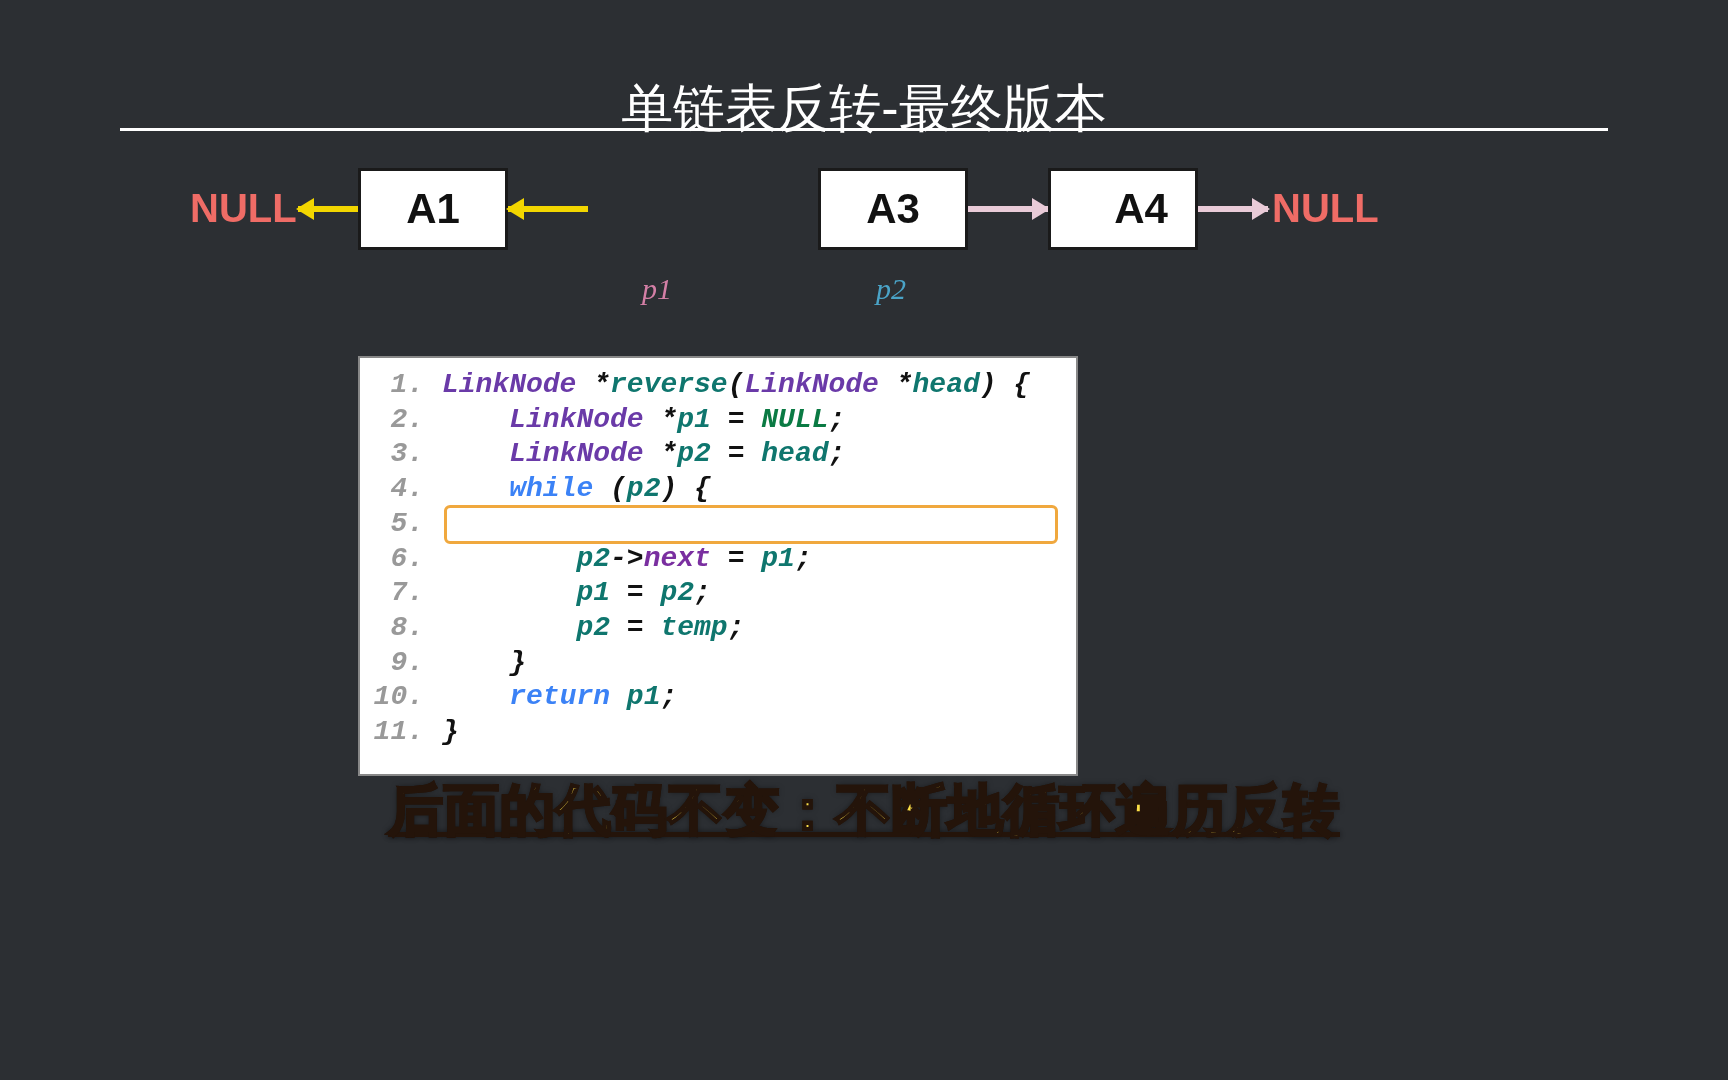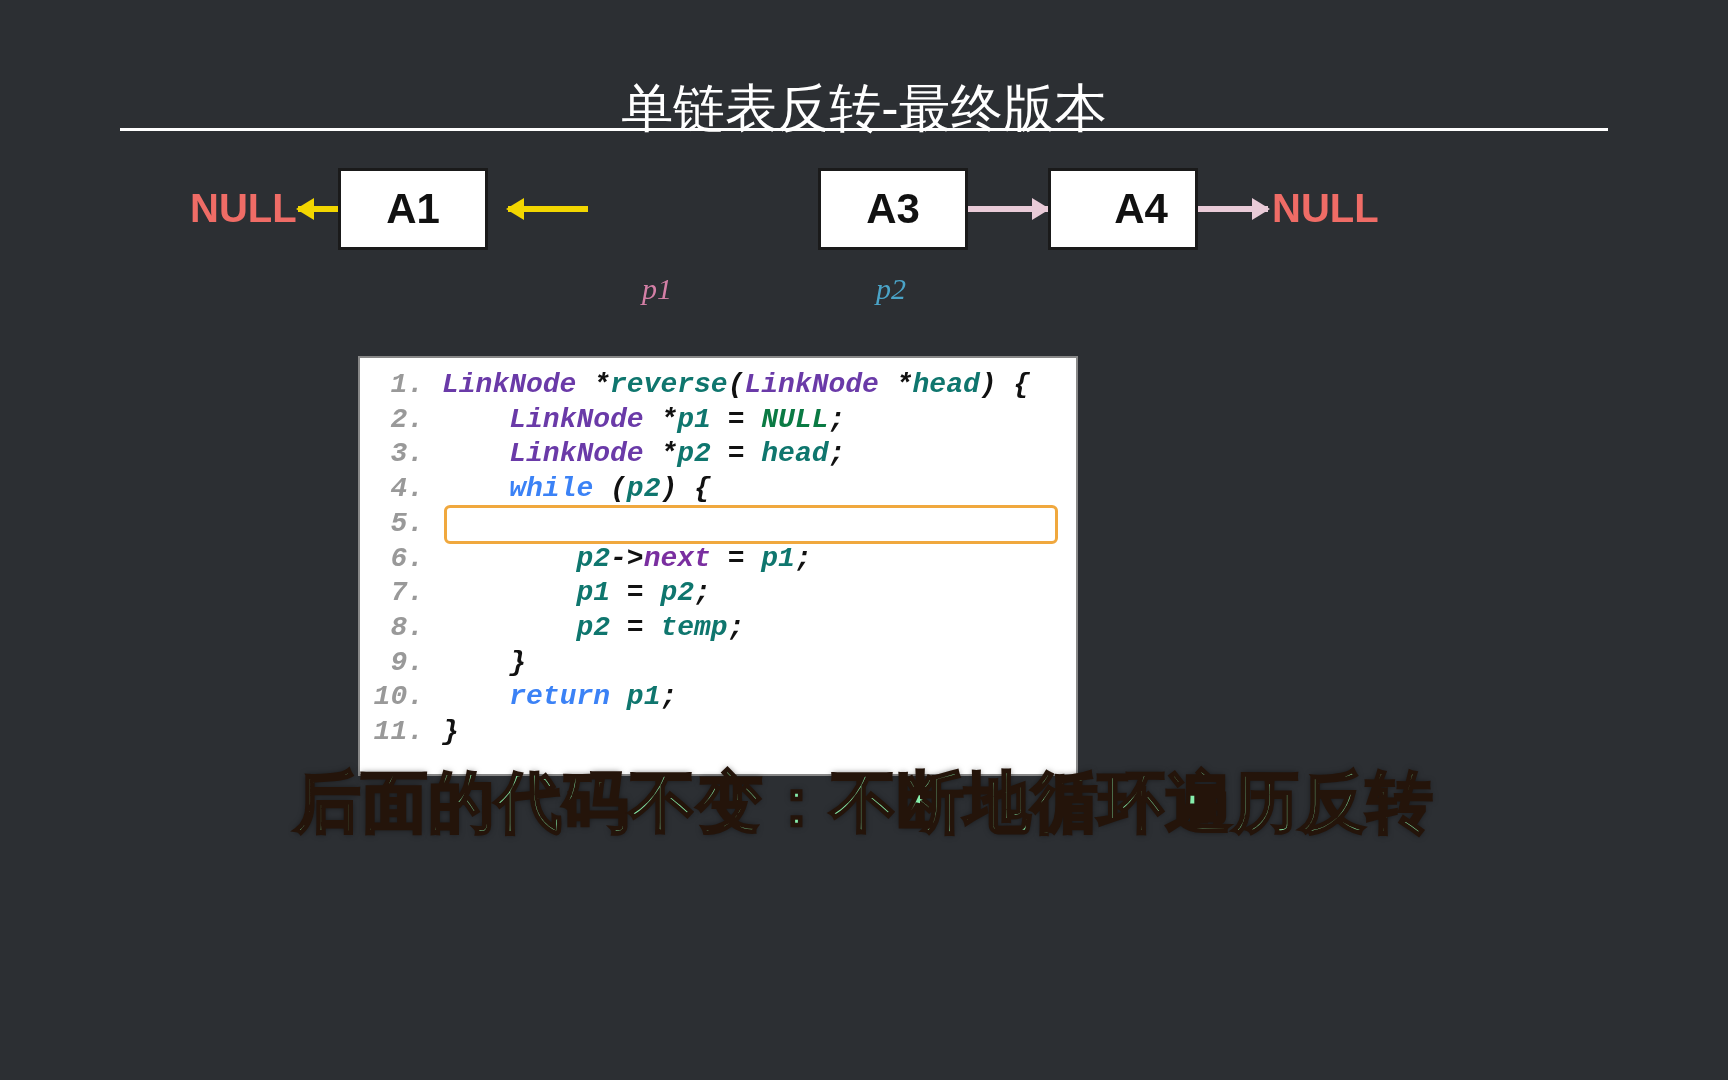--- a/index.html
+++ b/index.html
@@ -134,45 +134,46 @@
   .tk-null { color: #0a7a43; }
   .tk-mem { color: #7a2fa0; }
   .tk-punc { color: #111; }
   .tk-op { color: #111; }
   .tk-star { color: #111; }
   .caption {
     position: absolute;
     bottom: 232px;
     left: 50%;
     transform: translateX(-50%);
-    font-size: 66px;
+    font-size: 55px;
     font-weight: 900;
     white-space: nowrap;
-    color: #86efac;
+    color: #fde047;
     -webkit-text-stroke: 2.5px #24140a;
     text-shadow: 0 0 6px rgba(0,0,0,0.6);
     letter-spacing: 1px;
     font-family: "Microsoft YaHei", sans-serif;
+    text-decoration: underline;
   }
 </style>
 </head>
 <body>
 
 <div class="title">单链表反转-最终版本</div>
 <div class="hr"></div>
 
 <div class="diagram">
   <div class="null-label" style="left:190px;">NULL</div>
 
   <div class="arrow left" style="left:298px; width:60px;">
     <div class="shaft" style="background:#f2d600;" style-noop="#f2d600"></div>
     <div class="head" style="border-right-color:#f2d600;"></div>
   </div>
 
-  <div class="node" style="left:338px;">A1</div>
+  <div class="node" style="left:358px;">A1</div>
 
   <div class="arrow left" style="left:508px; width:80px;">
     <div class="shaft" style="background:#f2d600;"></div>
     <div class="head" style="border-right-color:#f2d600;"></div>
   </div>
 
 
   <div class="node" style="left:818px;">A3</div>
 
   <div class="arrow right" style="left:968px; width:80px;">

